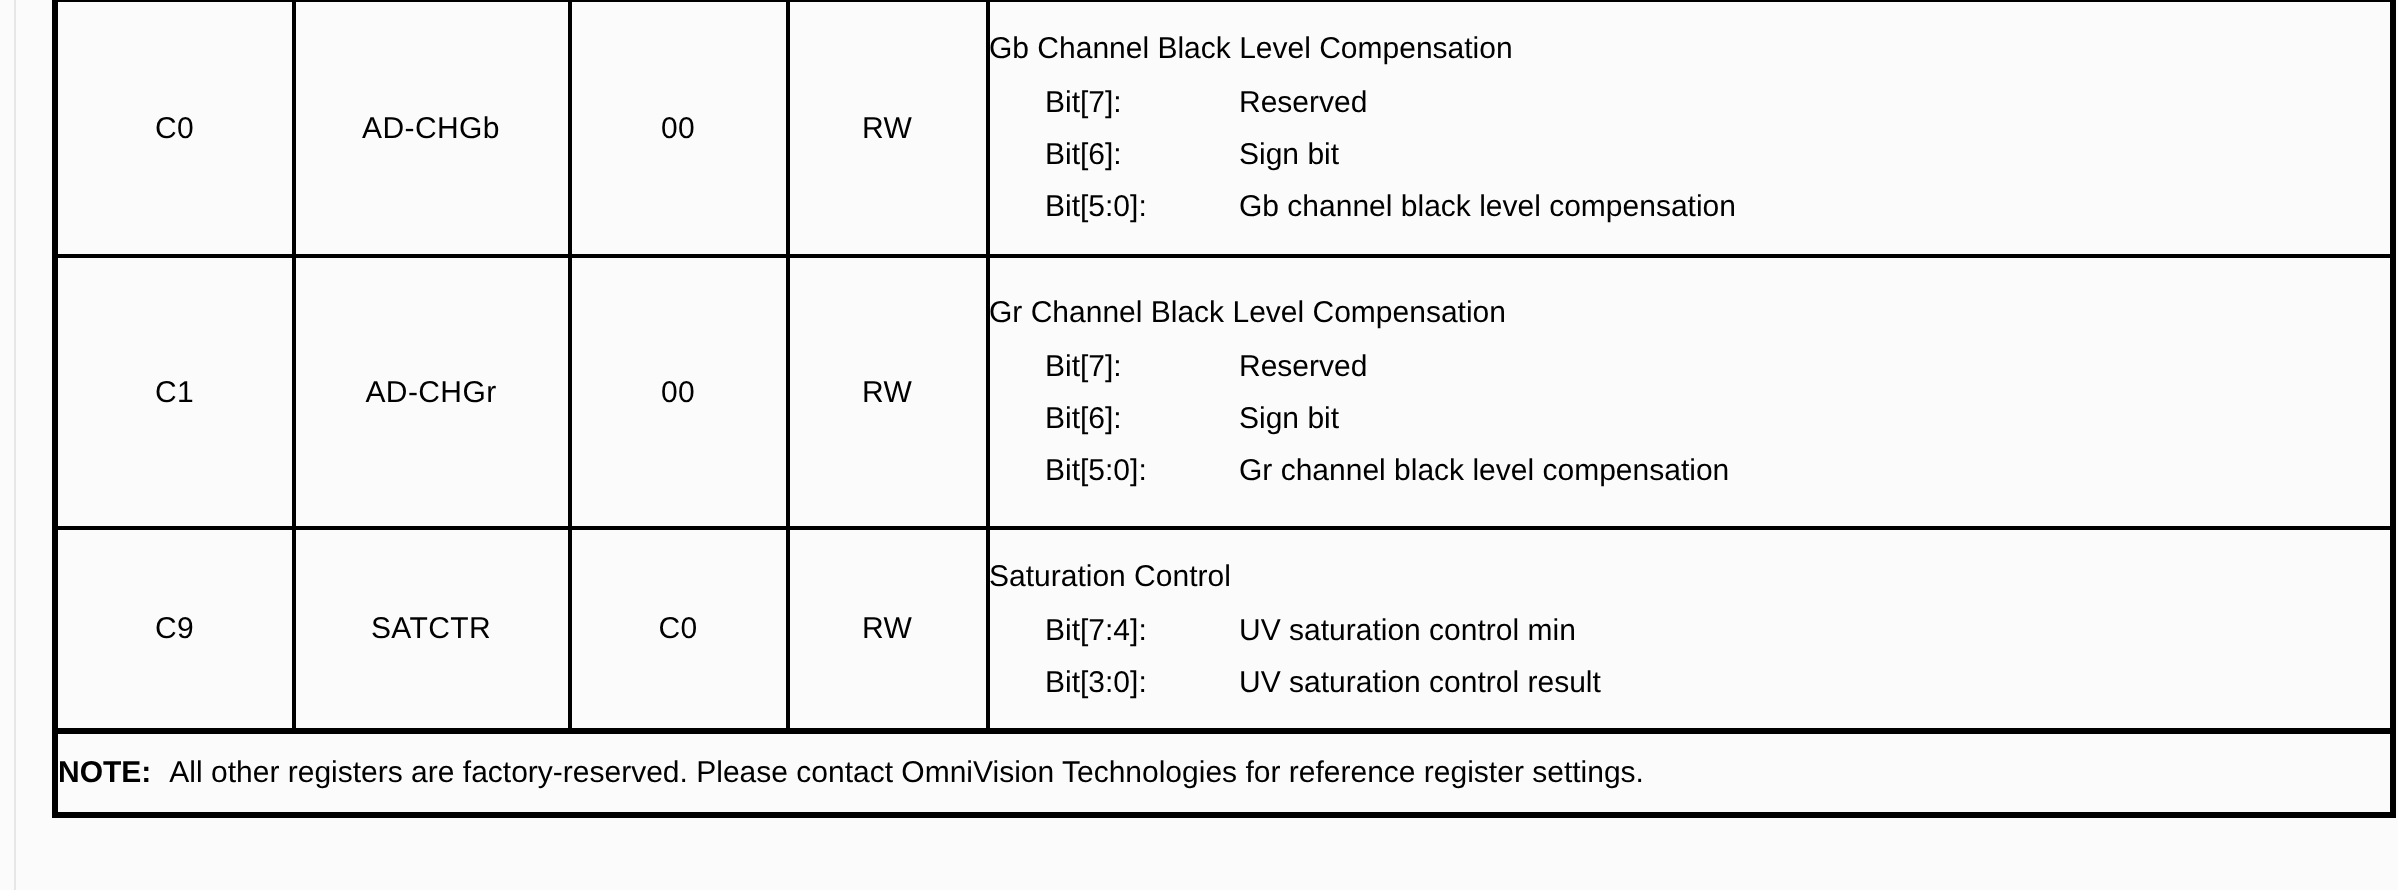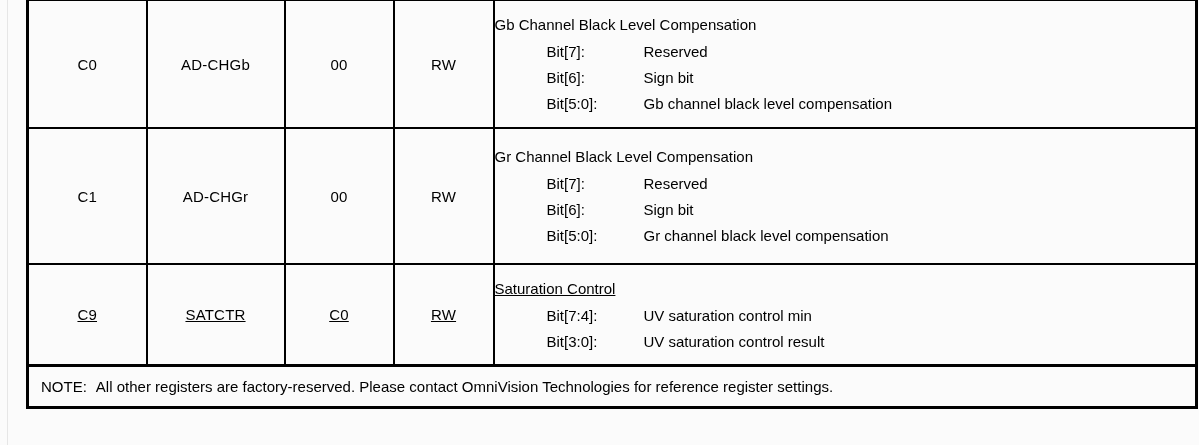--- a/index.html
+++ b/index.html
@@ -86,21 +86,21 @@
     white-space: nowrap;
   }
   .bitlist {
     margin: 0;
     padding: 0;
     list-style: none;
   }
   .bitrow {
     display: block;
     white-space: nowrap;
-    padding-left: 52px;
+    padding-left: 28px;
   }
   .bitrow .bitlabel {
     display: inline-block;
     width: 97px;
   }
   .bitrow .bittext {
     display: inline-block;
   }
 
   
@@ -109,41 +109,40 @@
   .rowpad-lg .bitrow:last-child { margin-bottom: 0; }
 
   .rowpad-md .desc-title { margin-bottom: 12px; }
   .rowpad-md .bitrow     { margin-bottom: 11px; }
   .rowpad-md .bitrow:last-child { margin-bottom: 0; }
 
   
   tr.r-c0 td { height: 126px; }
   tr.r-c1 td { height: 134px; }
   tr.r-rsvd td { height: 46px; }
-  tr.r-c9 td { height: 99px; text-decoration: underline; }
+  tr.r-c9 td { height: 99px; }
   tr.r-note td { height: 39px; }
 
   
   .desc-top {
     vertical-align: middle;
   }
 
   
   .cell-note {
     text-align: left;
     padding: 0 0 0 15px;
     font-size: 17.5px;
     border-top-width: 3px !important;
     border-bottom-width: 3px !important;
     white-space: nowrap;
   }
   .note-label {
-    font-weight: normal;
+    font-weight: bold;
     margin-right: 9px;
-    padding-left: 12px;
   }
 
   
   .watermark {
     position: absolute;
     left: 944px;
     top: 405px;
     font-size: 19px;
     color: rgba(130,130,130,0.40);
     font-family: "DejaVu Sans", sans-serif;

